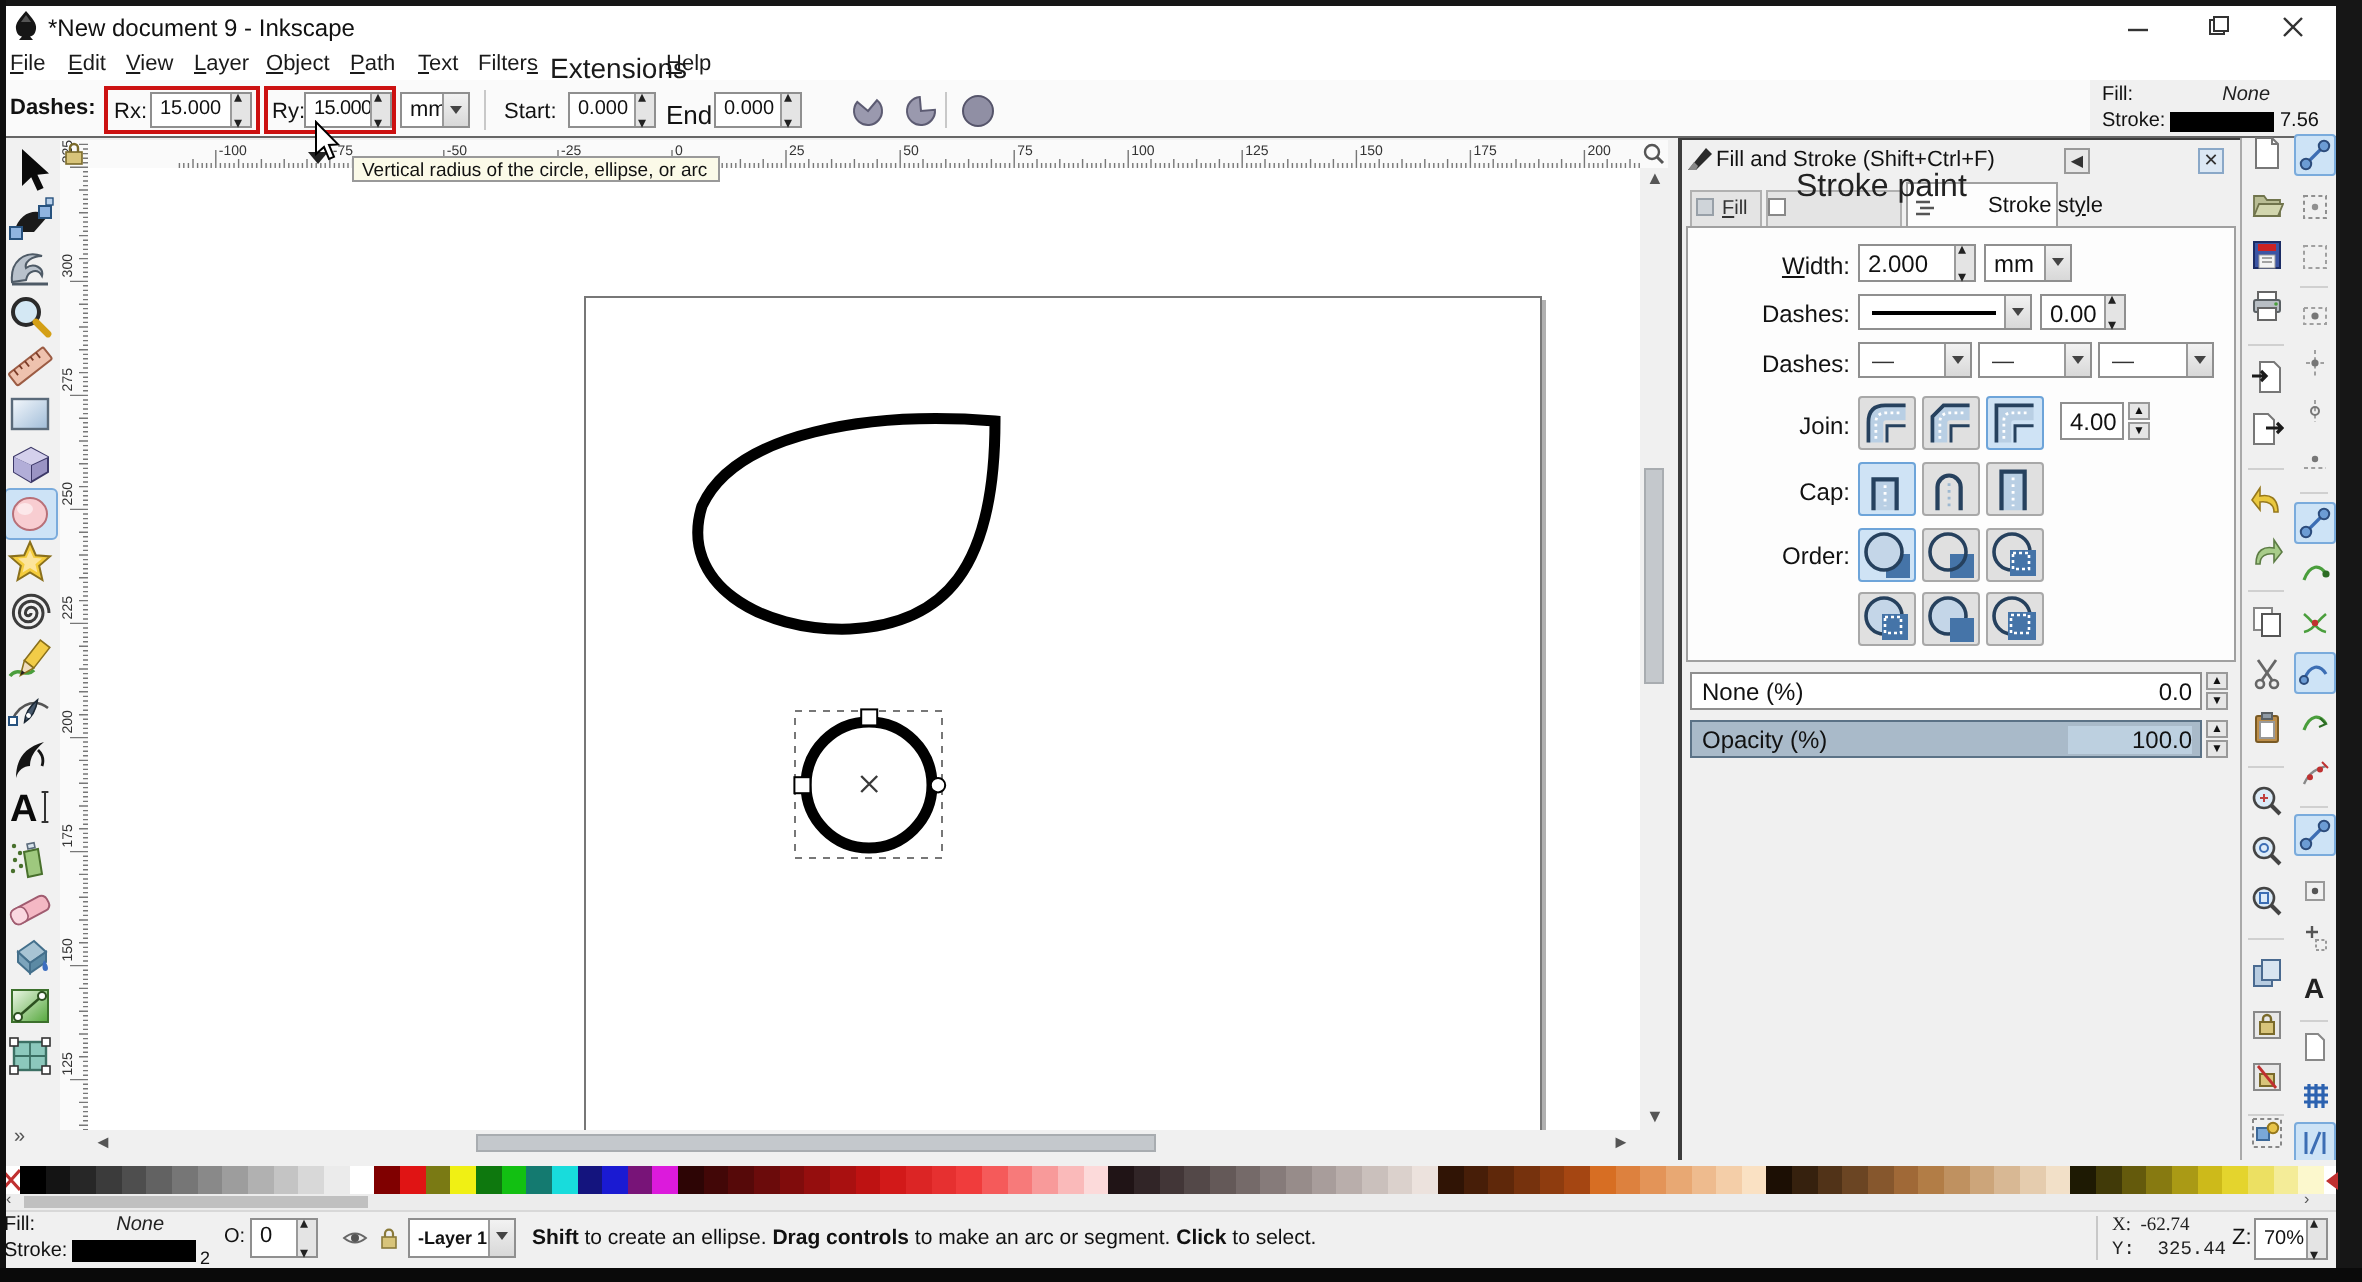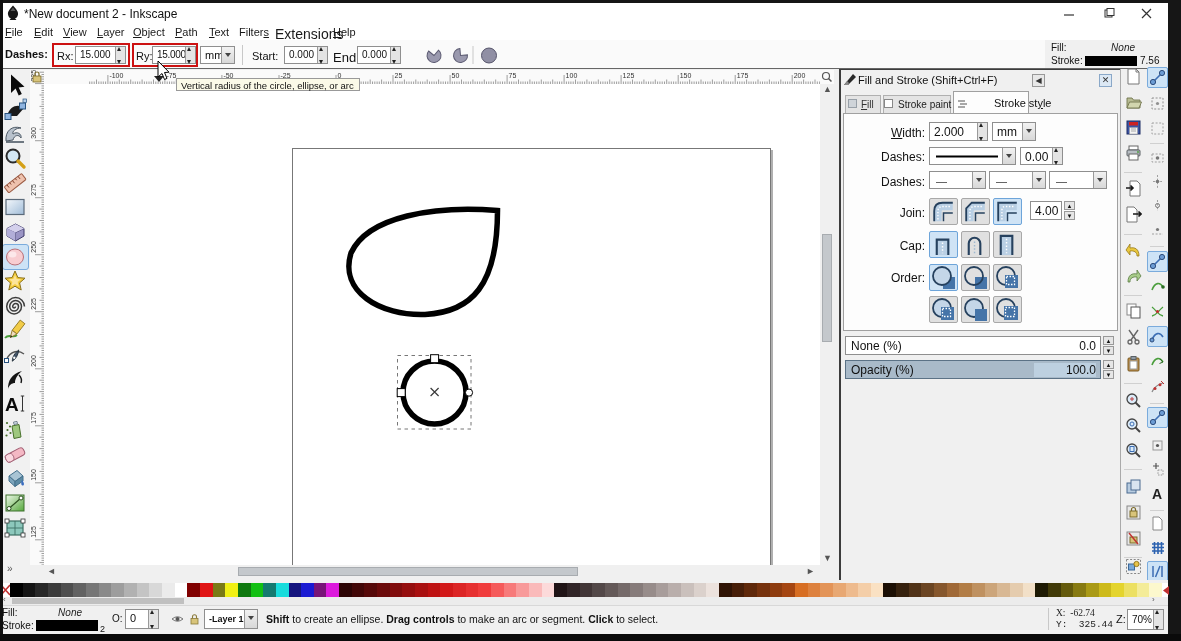--- a/index.html
+++ b/index.html
@@ -17,21 +17,21 @@
 u{text-decoration:underline;text-underline-offset:1px}
 </style></head>
 <body>
 <div class="abs" style="left:0;top:0;width:1181px;height:641px;background:#161616"></div>
 <div class="abs" style="left:2.5px;top:3px;width:1165.5px;height:631px;background:#f0f0f0"></div>
 <div class="abs" style="left:0;top:3px;width:1168px;height:21px;background:#fff"></div>
 <svg class="abs" style="left:5px;top:5px" width="16" height="16" viewBox="0 0 16 16">
 <path d="M8 0.5 C11 4 13.5 6.5 13 9.5 C12.6 12 11.5 13 10 13.2 L11.5 15 L4.5 15 L6 13.2 C4.5 13 3.4 12 3 9.5 C2.5 6.5 5 4 8 0.5 Z" fill="#161616"></path>
 <path d="M8 2.5 L10.5 6 L5.5 6 Z" fill="#555"></path>
   </svg>
-<div class="abs" style="left:24px;top:7px;font-size:12px;color:#111">*New document 2 - Inkscape</div>
+<div class="abs" style="left:24px;top:7px;font-size:12px;color:#111">*New document 9 - Inkscape</div>
 <svg class="abs" style="left:1062px;top:8px" width="100" height="12">
     <path d="M2 7H12" stroke="#333" stroke-width="1.2" fill="none"></path>
     <rect x="43" y="2" width="7" height="7" fill="none" stroke="#333"></rect>
     <rect x="45" y="0.5" width="7" height="7" fill="#fff" stroke="#333"></rect>
     <path d="M80 1 L89 10 M89 1 L80 10" stroke="#333" stroke-width="1.2"></path>
   </svg>
 <div class="abs" style="left:0;top:24px;width:1168px;height:16px;background:#fff"></div>
 <div class="abs" style="left:5px;top:26px;font-size:11px;color:#1a1a1a"><u>F</u>ile</div>
 <div class="abs" style="left:34px;top:26px;font-size:11px;color:#1a1a1a"><u>E</u>dit</div>
 <div class="abs" style="left:63px;top:26px;font-size:11px;color:#1a1a1a"><u>V</u>iew</div>
@@ -281,21 +281,21 @@
 <div class="abs" style="left:858px;top:74px;font-size:11px;color:#111">Fill and Stroke (Shift+Ctrl+F)</div>
 <div class="abs" style="left:1032px;top:74px;width:13px;height:13px;background:#e8e8e8;border:1px solid #999;font-size:8px;color:#333;text-align:center;line-height:11px">◀</div>
 <div class="abs" style="left:1099px;top:74px;width:13px;height:13px;background:#dce8f4;border:1px solid #8aa8c8;font-size:9px;color:#333;text-align:center;line-height:11px">✕</div>
 <div class="abs" style="left:845px;top:95px;width:36px;height:19px;background:#e4e4e4;border:1px solid #b0b0b0;border-bottom:none"></div>
 <div class="abs" style="left:883px;top:95px;width:68px;height:19px;background:#e4e4e4;border:1px solid #b0b0b0;border-bottom:none"></div>
 <div class="abs" style="left:953px;top:91px;width:76px;height:23px;background:#fdfdfd;border:1px solid #a0a0a0;border-bottom:none"></div>
 <div class="abs" style="left:843px;top:113px;width:275px;height:218px;background:#fdfdfd;border:1px solid #a0a0a0"></div>
 <div class="abs" style="left:848px;top:99px;width:9px;height:9px;background:#cfd4d9;border:1px solid #98a0a8"></div>
 <div class="abs" style="left:861px;top:99px;font-size:10px;color:#333"><u>F</u>ill</div>
 <div class="abs" style="left:884px;top:99px;width:9px;height:9px;background:#fff;border:1px solid #888"></div>
-<div class="abs" style="left:898px;top:99px;font-size:10px;color:#222">Stroke paint</div>
+<div class="abs" style="left:898px;top:85px;font-size:16px;color:#222">Stroke paint</div>
 <svg class="abs" style="left:957px;top:98px" width="11" height="11">
     <path d="M1 3h7M3 6h7M1 9h7" stroke="#555" stroke-width="1.2"></path>
   </svg>
 <div class="abs" style="left:994px;top:97px;font-size:11px;color:#111">Stroke st<u>y</u>le</div>
 <div class="lbl" style="left:845px;top:126px;width:80px"><u>W</u>idth:</div>
 <div class="sp" style="left:929px;top:122px;width:59px;height:19px;font-size:12px">
     <span class="spv">2.000</span>
     <span class="sbtns"></span>
   </div>
 <div class="cmb" style="left:992px;top:122px;width:44px;height:19px;font-size:12px">

